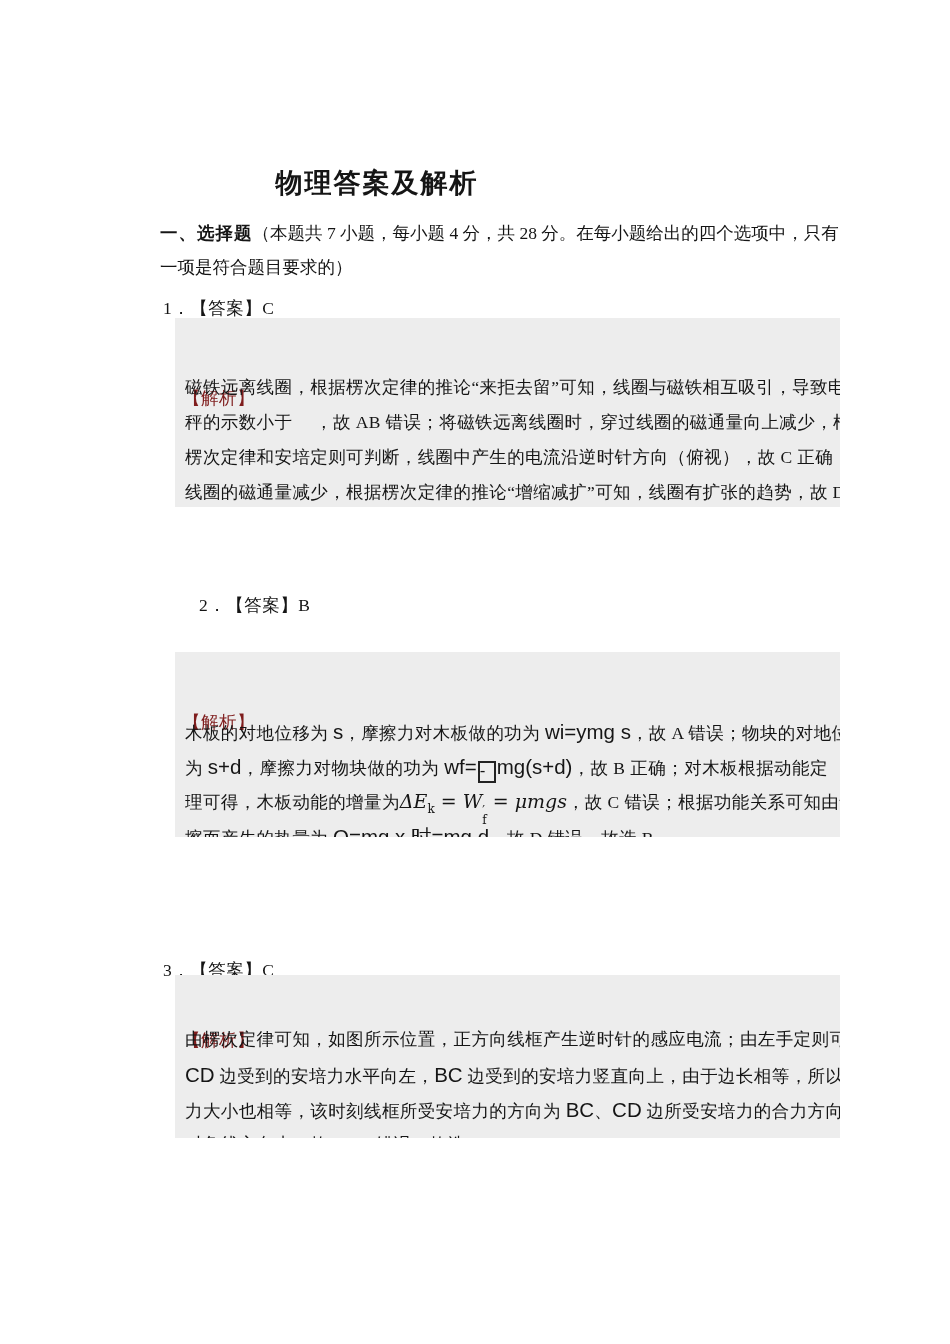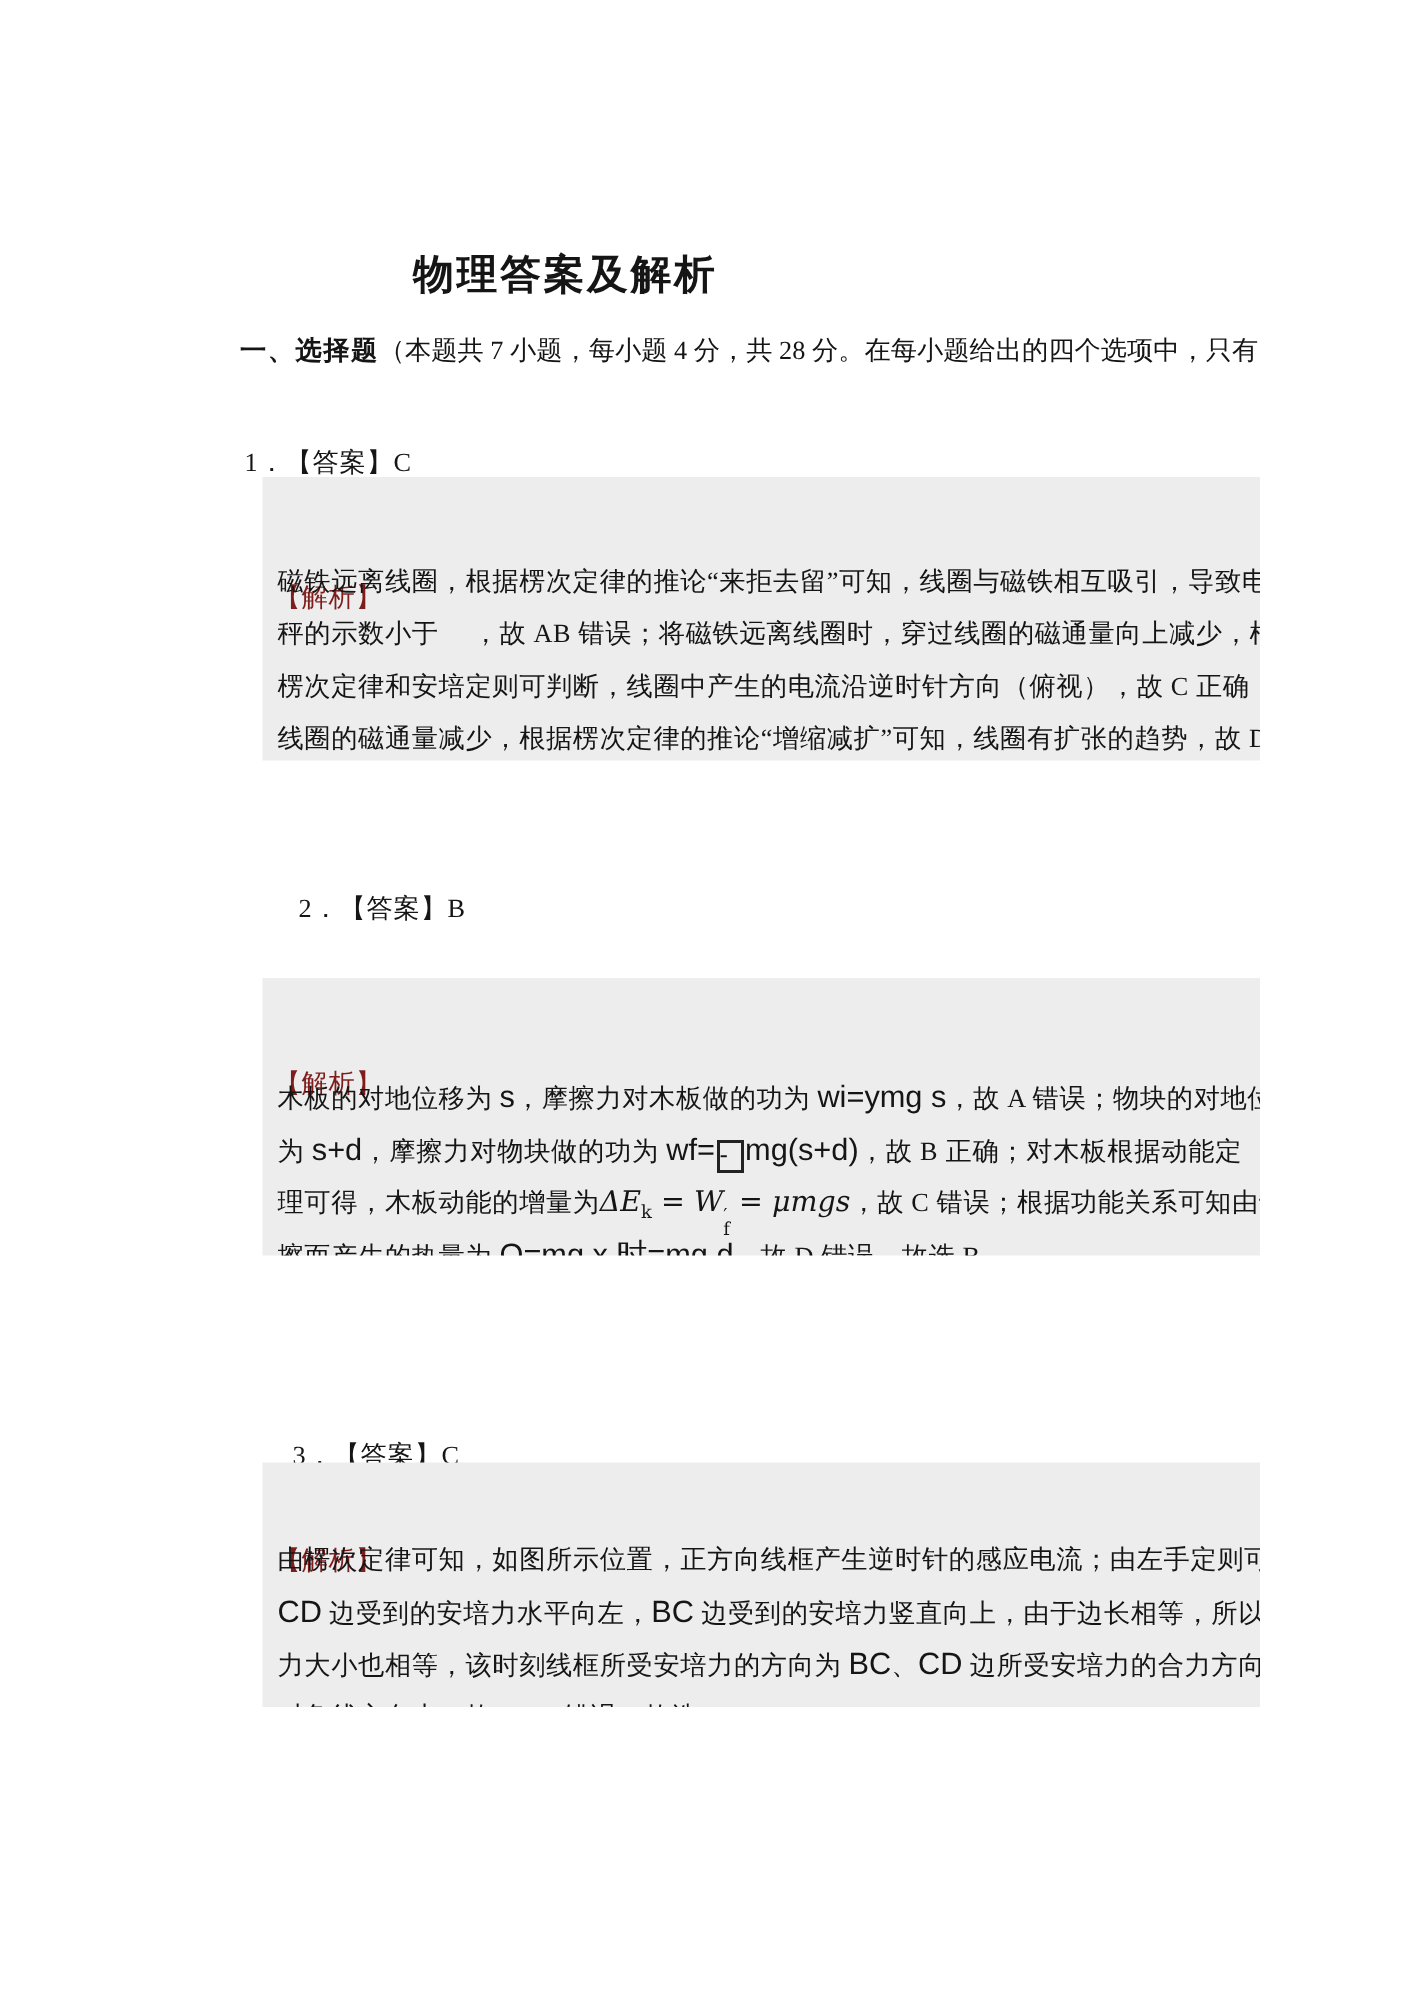--- a/index.html
+++ b/index.html
@@ -114,20 +114,21 @@
 </style>
 </head>
 <body>
 
 <div class="page">
 
   <div class="doc-subtitle">物理答案及解析</div>
 
   <div class="section-heading">
     <div><span class="section-lead">一、选择题</span><span>（本题共 7 小题，每小题 4 分，共 28 分。在每小题给出的四个选项中，只有</span></div>
+    <div>一项是符合题目要求的）</div>
   </div>
 
   <div class="answer-line" style="top:296px;"><span>1．</span><span>【答案】</span><b class="ans">C</b></div>
 
   <div class="analysis-box" style="top:318px; height:189px;">
     <div class="analysis-label" style="top:68px;">【解析】</div>
     <div class="box-text" style="top:52px;">
       <div class="ln fill">磁铁远离线圈，根据楞次定律的推论“来拒去留”可知，线圈与磁铁相互吸引，导致电子</div>
       <div class="ln fill">秤的示数小于　 ，故 AB 错误；将磁铁远离线圈时，穿过线圈的磁通量向上减少，根据</div>
       <div class="ln fill">楞次定律和安培定则可判断，线圈中产生的电流沿逆时针方向（俯视），故 C 正确；穿过</div>
@@ -143,21 +144,21 @@
       <div class="ln fill"><span>木板的对地位移为 </span><span class="fx">s</span><span>，摩擦力对木板做的功为 </span><span class="fx">wi=ymg s</span><span>，故 A 错误；物块的对地位移</span></div>
       <div class="ln fill"><span>为 </span><span class="fx">s+d</span><span>，摩擦力对物块做的功为 </span><span class="fx">wf=</span><span class="boxminus">-</span><span class="fx">mg(s+d)</span><span>，故 B 正确；对木板根据动能定</span></div>
       <div class="ln fill"><span>理可得，木板动能的增量为</span><span class="fm"><span>ΔE</span><sub>k</sub><span> = W</span><span class="stack">
               <span>′</span>
               <span>f</span>
             </span><span> = μmgs</span></span><span>，故 C 错误；根据功能关系可知由于摩</span></div>
       <div class="ln"><span>擦而产生的热量为 </span><span class="fx">Q=mg x 时=mg d</span><span>，故 D 错误，故选 B</span></div>
     </div>
   </div>
 
-  <div class="answer-line" style="top:958px;margin-left:32px;"><span>3．</span><span>【答案】</span><b class="ans">C</b></div>
+  <div class="answer-line" style="top:958px;"><span>3．</span><span>【答案】</span><b class="ans">C</b></div>
 
   <div class="analysis-box" style="top:975px; height:163px;">
     <div class="analysis-label" style="top:53px;">【解析】</div>
     <div class="box-text" style="top:47px;">
       <div class="ln fill">由楞次定律可知，如图所示位置，正方向线框产生逆时针的感应电流；由左手定则可知，</div>
       <div class="ln fill"><span class="fx">CD</span><span> 边受到的安培力水平向左，</span><span class="fx">BC</span><span> 边受到的安培力竖直向上，由于边长相等，所以安培</span></div>
       <div class="ln fill"><span>力大小也相等，该时刻线框所受安培力的方向为 </span><span class="fx">BC</span><span>、</span><span class="fx">CD</span><span> 边所受安培力的合力方向，沿</span></div>
       <div class="ln">对角线方向上，故 ABD 错误，故选 C</div>
     </div>
   </div>

